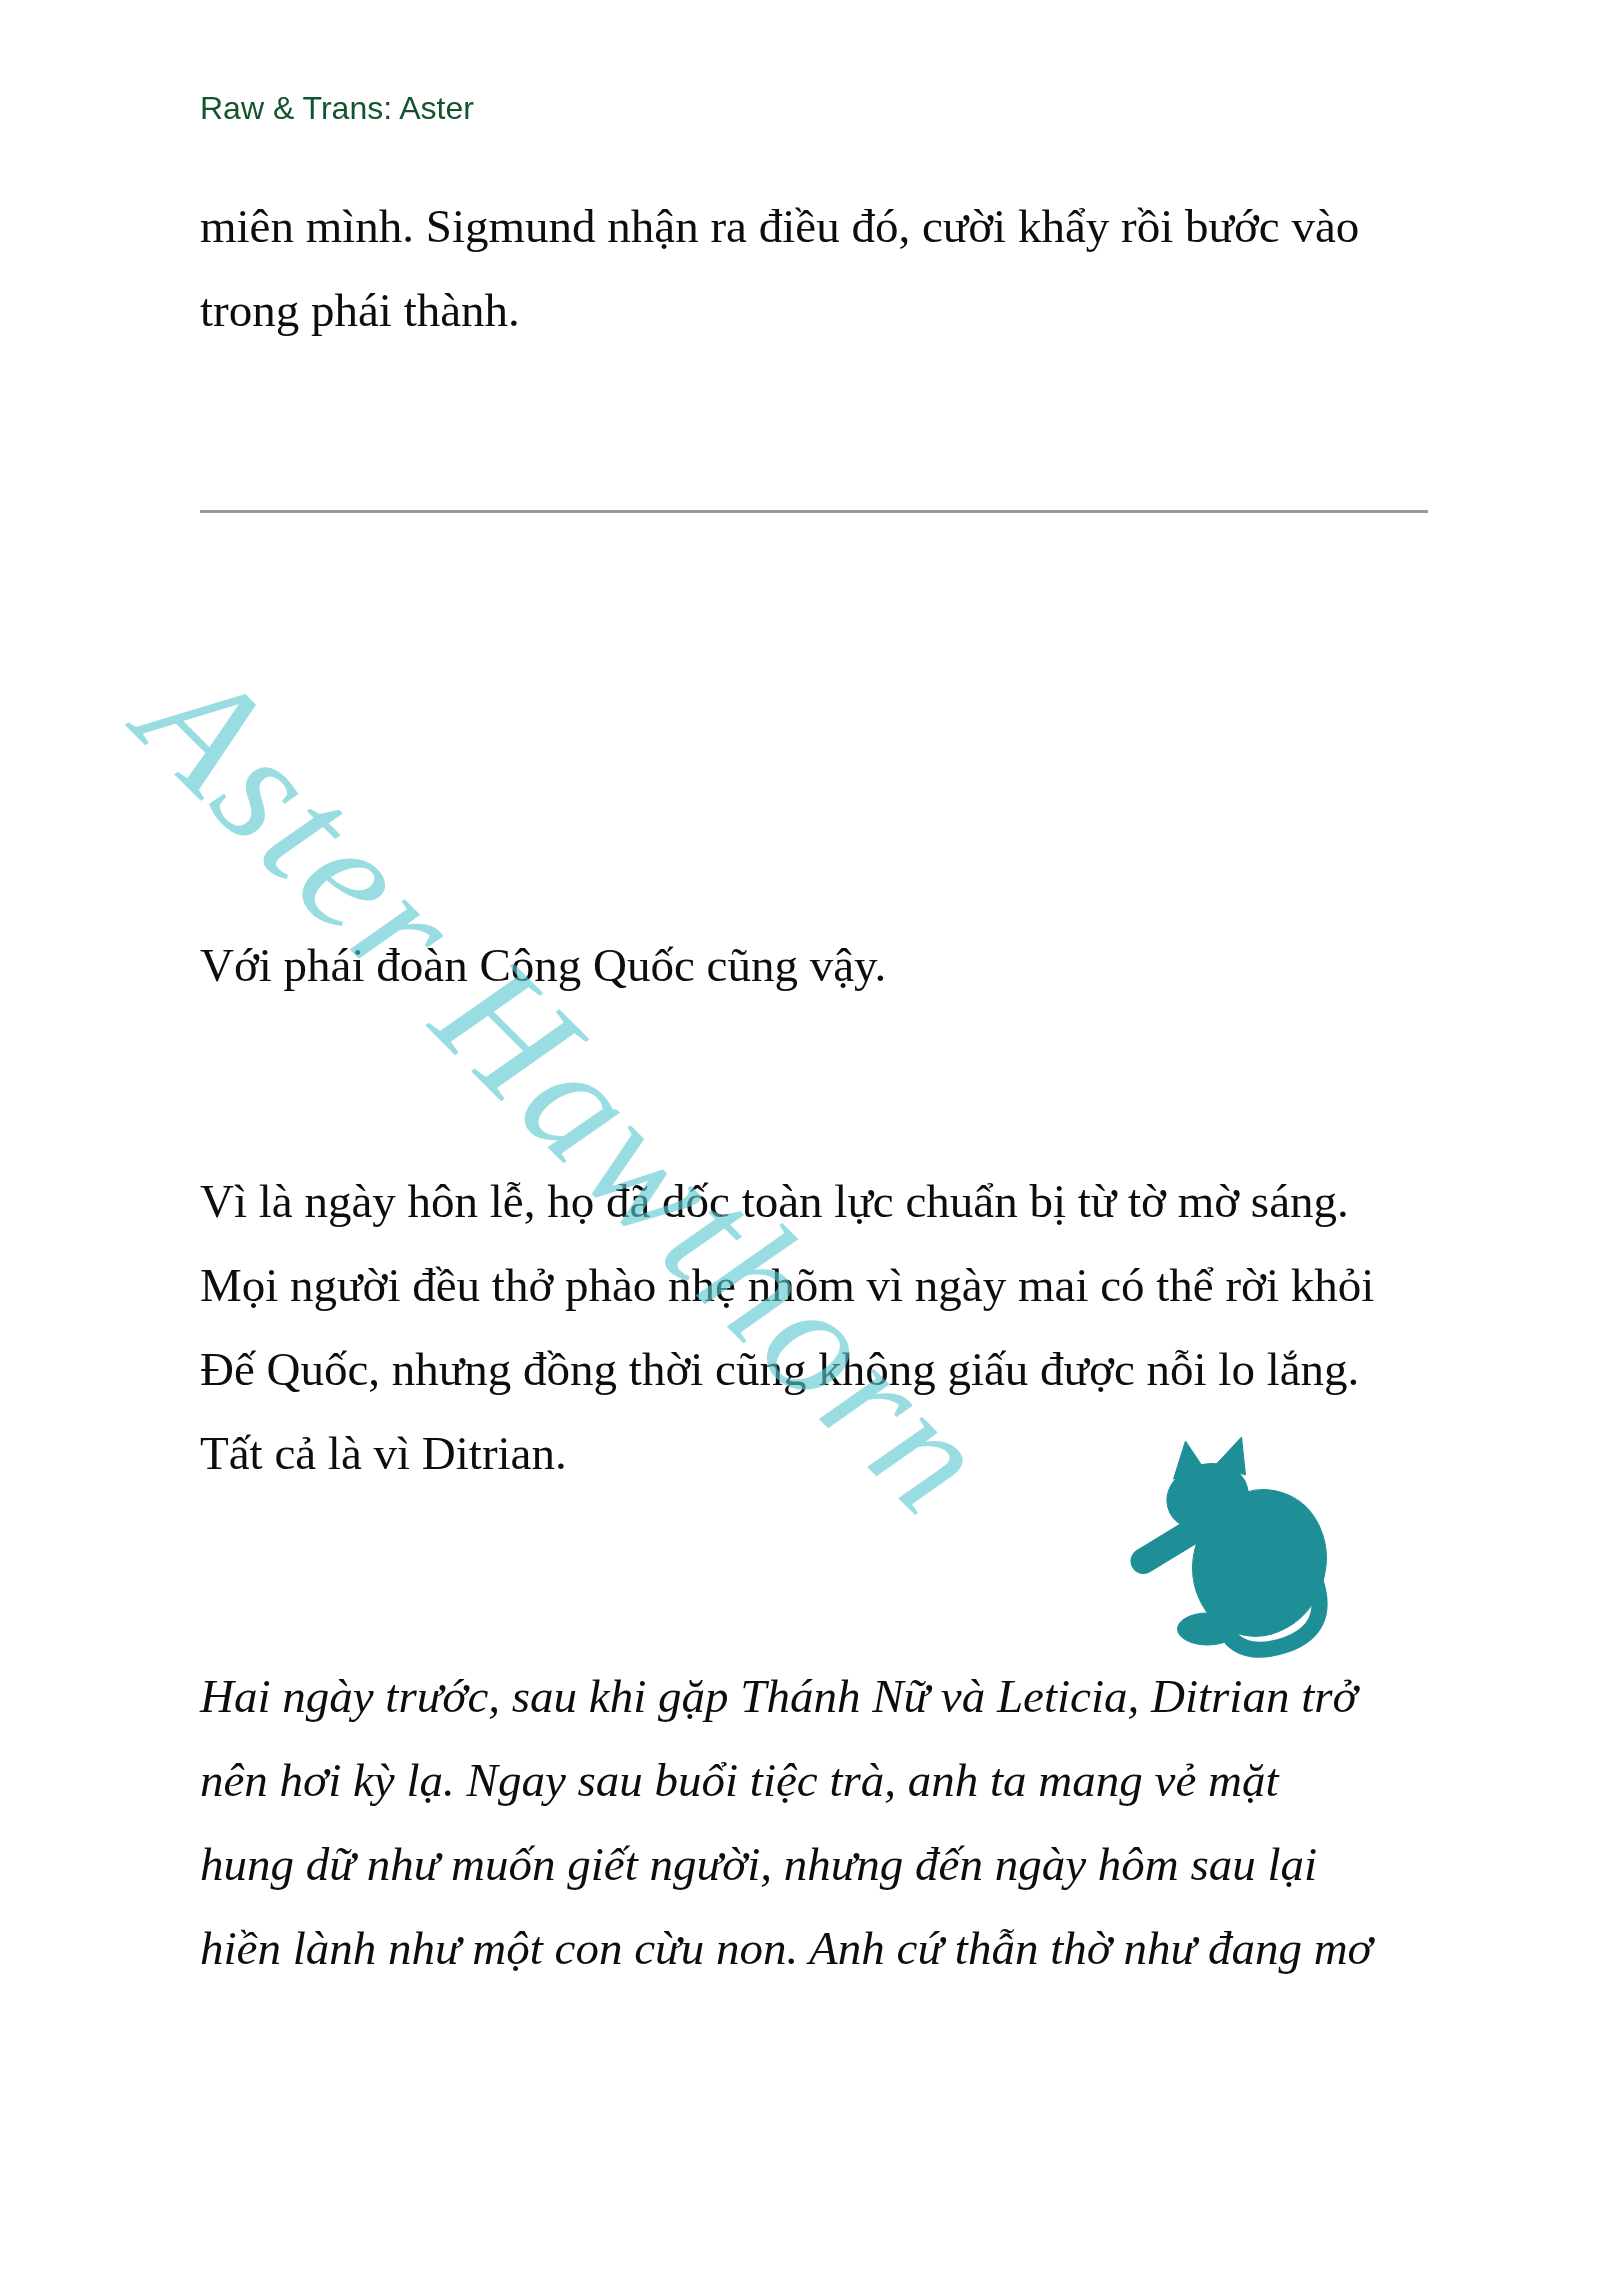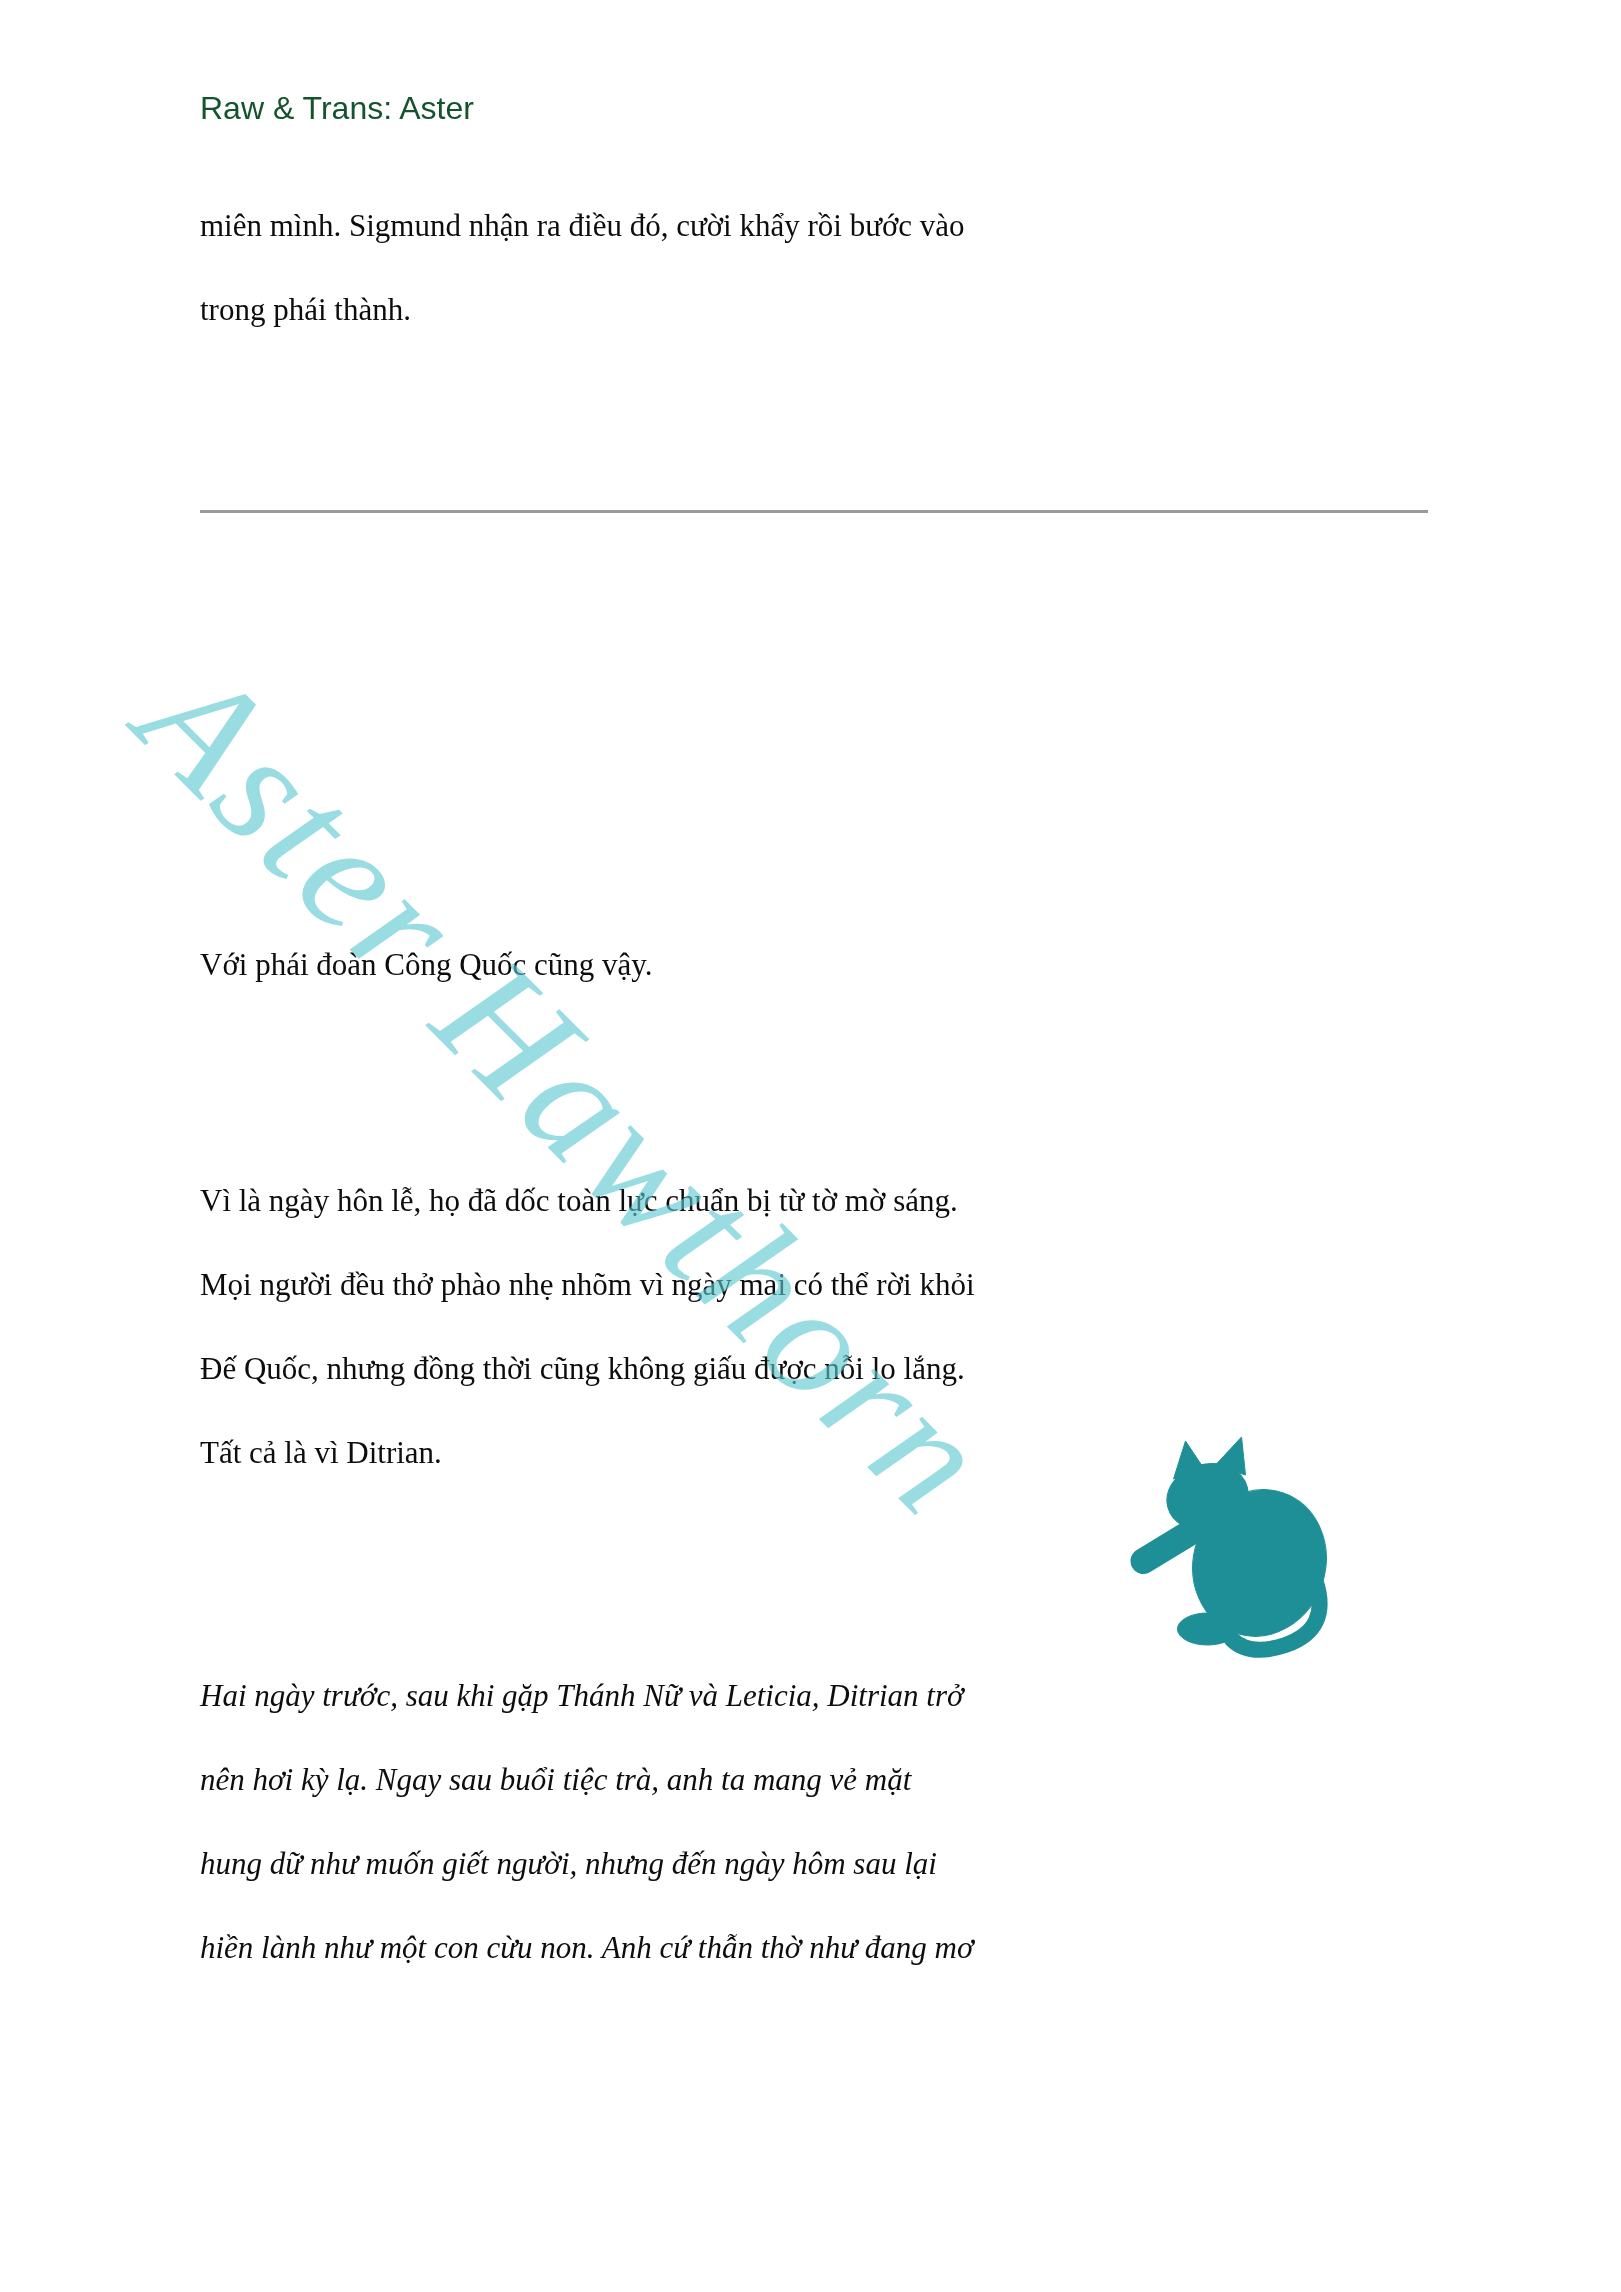--- a/index.html
+++ b/index.html
@@ -25,21 +25,21 @@
     font-size: 32px;
     color: #14532d;
     white-space: nowrap;
   }
   .para {
     position: absolute;
     left: 200px;
     width: 1304px;
   }
   .line {
-    font-size: 31px;
+    font-size: 47px;
     line-height: 84px;
     white-space: nowrap;
     color: #0d0d0d;
   }
   .p1 { top: 184px; }
   .p2 { top: 698px; }
   .p3 { top: 923px; }
   .p4 { top: 1159px; }
   .p5 { top: 1654px; font-style: italic; }
   .divider {

